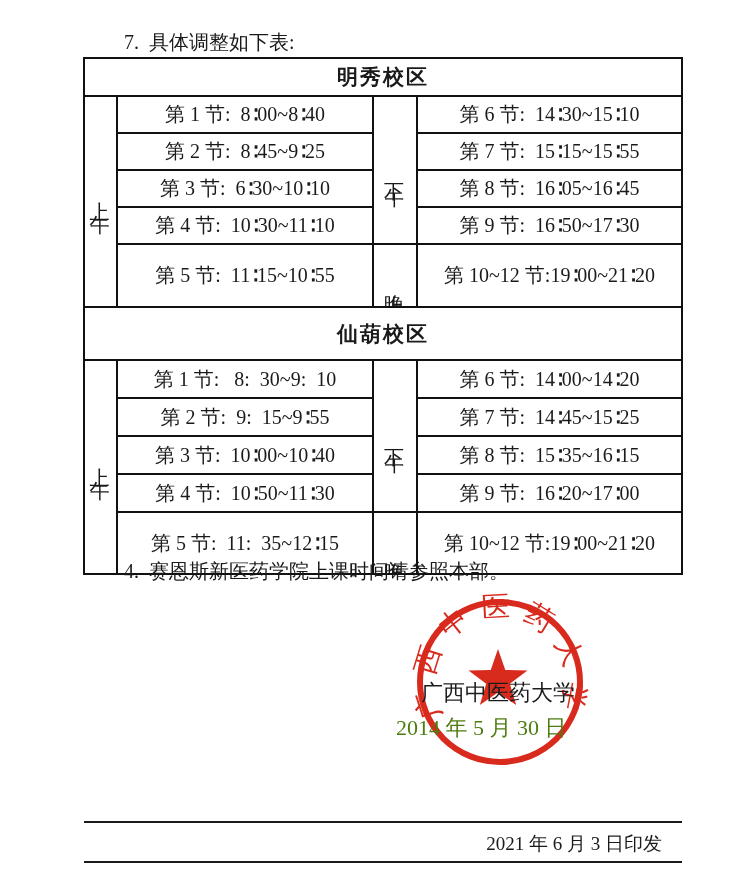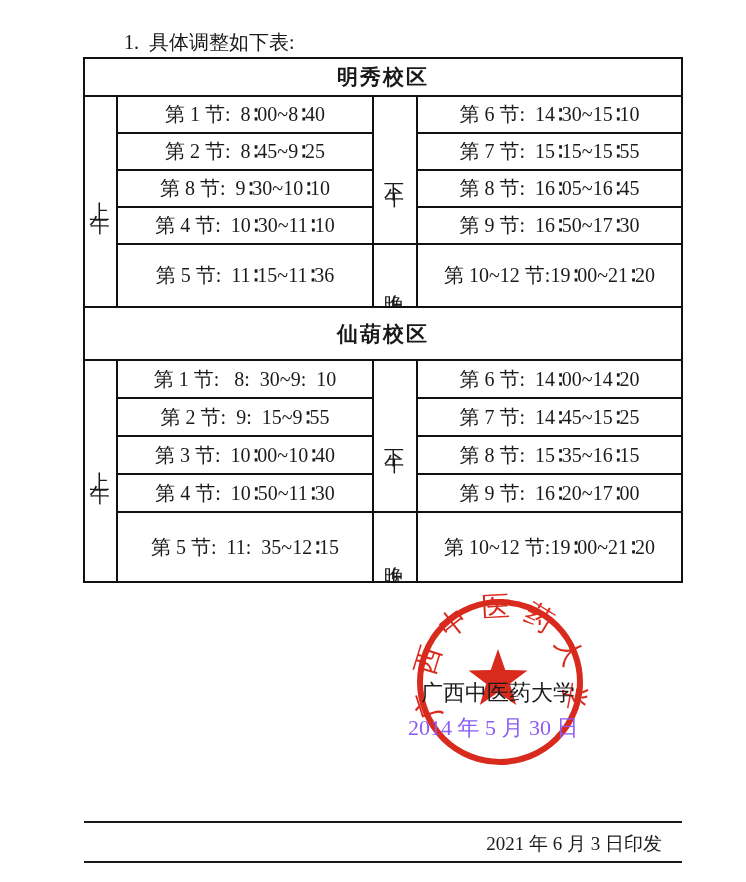--- a/index.html
+++ b/index.html
@@ -20,49 +20,49 @@
     border:2px solid #111; padding:0;
     text-align:center; vertical-align:middle;
     font-size:20px; white-space:pre; overflow:hidden;
   }
   tr.campus-header td { font-weight:bold; font-size:21px; letter-spacing:2px; }
   tr.hd1 { height:38px; }
   tr.hd2 { height:53px; }
   tr.row-std1 { height:37px; }
   tr.row-tall1 { height:63px; }
   tr.row-std2 { height:38px; }
-  tr.row-tall2 { height:70px; }
+  tr.row-tall2 { height:62px; }
   td.evening-time { font-size:20px; letter-spacing:0; }
 
   .vtext {
     display:inline-block;
     writing-mode:vertical-lr;
     text-orientation:upright;
     font-size:20px;
   }
   .vtext.morning   { letter-spacing:13px; }
   .vtext.afternoon { letter-spacing:5px; }
   .vtext.evening   { letter-spacing:2px; }
 
   .stamp-svg { position:absolute; left:400px; top:582px; width:200px; height:200px; }
   .stamp-org  { position:absolute; left:421px; top:678px; font-size:22px; white-space:pre; color:#1c1c1c; }
-  .stamp-date { position:absolute; left:408px; top:713px; font-size:22px; white-space:pre; color:#8b5cf6; }
+  .stamp-date { position:absolute; left:396px; top:713px; font-size:22px; white-space:pre; color:#4d7c0f; }
 
   .footer-line { position:absolute; left:84px; width:598px; height:0; border-top:2px solid #1a1a1a; }
   #footer-line-top { top:821px; }
   #footer-line-bottom { top:861px; }
   .footer-left  { position:absolute; left:103px; top:831px; font-size:19px; letter-spacing:2.5px; white-space:pre; }
   .footer-right { position:absolute; right:84px; top:831px; font-size:19px; white-space:pre; }
 </style>
 </head>
 <body>
 
 <div class="page">
 
-  <div id="item3" class="item-line">1.  具体调整如下表:</div>
+  <div id="item3" class="item-line">7.  具体调整如下表:</div>
 
   <table class="schedule">
     <colgroup>
       <col style="width:33px">
         <col style="width:256px">
         <col style="width:44px">
         <col style="width:265px">
     </colgroup>
     <tbody>
 
@@ -73,29 +73,29 @@
         <td rowspan="5"><span class="vtext morning">上午</span></td>
         <td>第 1 节:  8∶00~8∶40</td>
         <td rowspan="4"><span class="vtext afternoon">下午</span></td>
         <td>第 6 节:  14∶30~15∶10</td>
       </tr>
       <tr class="row-std1">
         <td>第 2 节:  8∶45~9∶25</td>
         <td>第 7 节:  15∶15~15∶55</td>
       </tr>
       <tr class="row-std1">
-        <td>第 8 节:  9∶30~10∶10</td>
+        <td>第 3 节:  6∶30~10∶10</td>
         <td>第 8 节:  16∶05~16∶45</td>
       </tr>
       <tr class="row-std1">
         <td>第 4 节:  10∶30~11∶10</td>
         <td>第 9 节:  16∶50~17∶30</td>
       </tr>
       <tr class="row-tall1">
-        <td>第 5 节:  11∶15~11∶36</td>
+        <td>第 5 节:  11∶15~10∶55</td>
         <td><span class="vtext evening">晚上</span></td>
         <td class="evening-time">第 10~12 节:19∶00~21∶20</td>
       </tr>
 
       <tr class="campus-header hd2">
         <td colspan="4">仙葫校区</td>
       </tr>
       <tr class="row-std2">
         <td rowspan="5"><span class="vtext morning">上午</span></td>
         <td>第 1 节:   8:  30~9:  10</td>
@@ -115,20 +115,21 @@
         <td>第 9 节:  16∶20~17∶00</td>
       </tr>
       <tr class="row-tall2">
         <td>第 5 节:  11:  35~12∶15</td>
         <td><span class="vtext evening">晚上</span></td>
         <td class="evening-time">第 10~12 节:19∶00~21∶20</td>
       </tr>
     </tbody>
   </table>
 
+  <div id="item4" class="item-line">4.  赛恩斯新医药学院上课时间请参照本部。</div>
 
   <svg class="stamp-svg" viewBox="0 0 200 200">
     <circle cx="100" cy="100" r="80" fill="none" stroke="#d92a1e" stroke-width="6"></circle>
     <path id="seal-arc" d="M 42.8 133 A 66 66 0 1 1 157.2 133" fill="none"></path>
     <text font-size="28" fill="#d92a1e" font-family="Liberation Serif, DejaVu Serif, serif">
       <textPath href="#seal-arc" startOffset="0" textLength="268" lengthAdjust="spacing">广西中医药大学</textPath>
     </text>
     <polygon fill="#d92a1e" points="98,67 105.3,88 127.5,88.4 109.8,101.8 116.2,123.1 98,110.4 79.8,123.1 86.2,101.8 68.5,88.4 90.7,88"></polygon>
   </svg>
 

